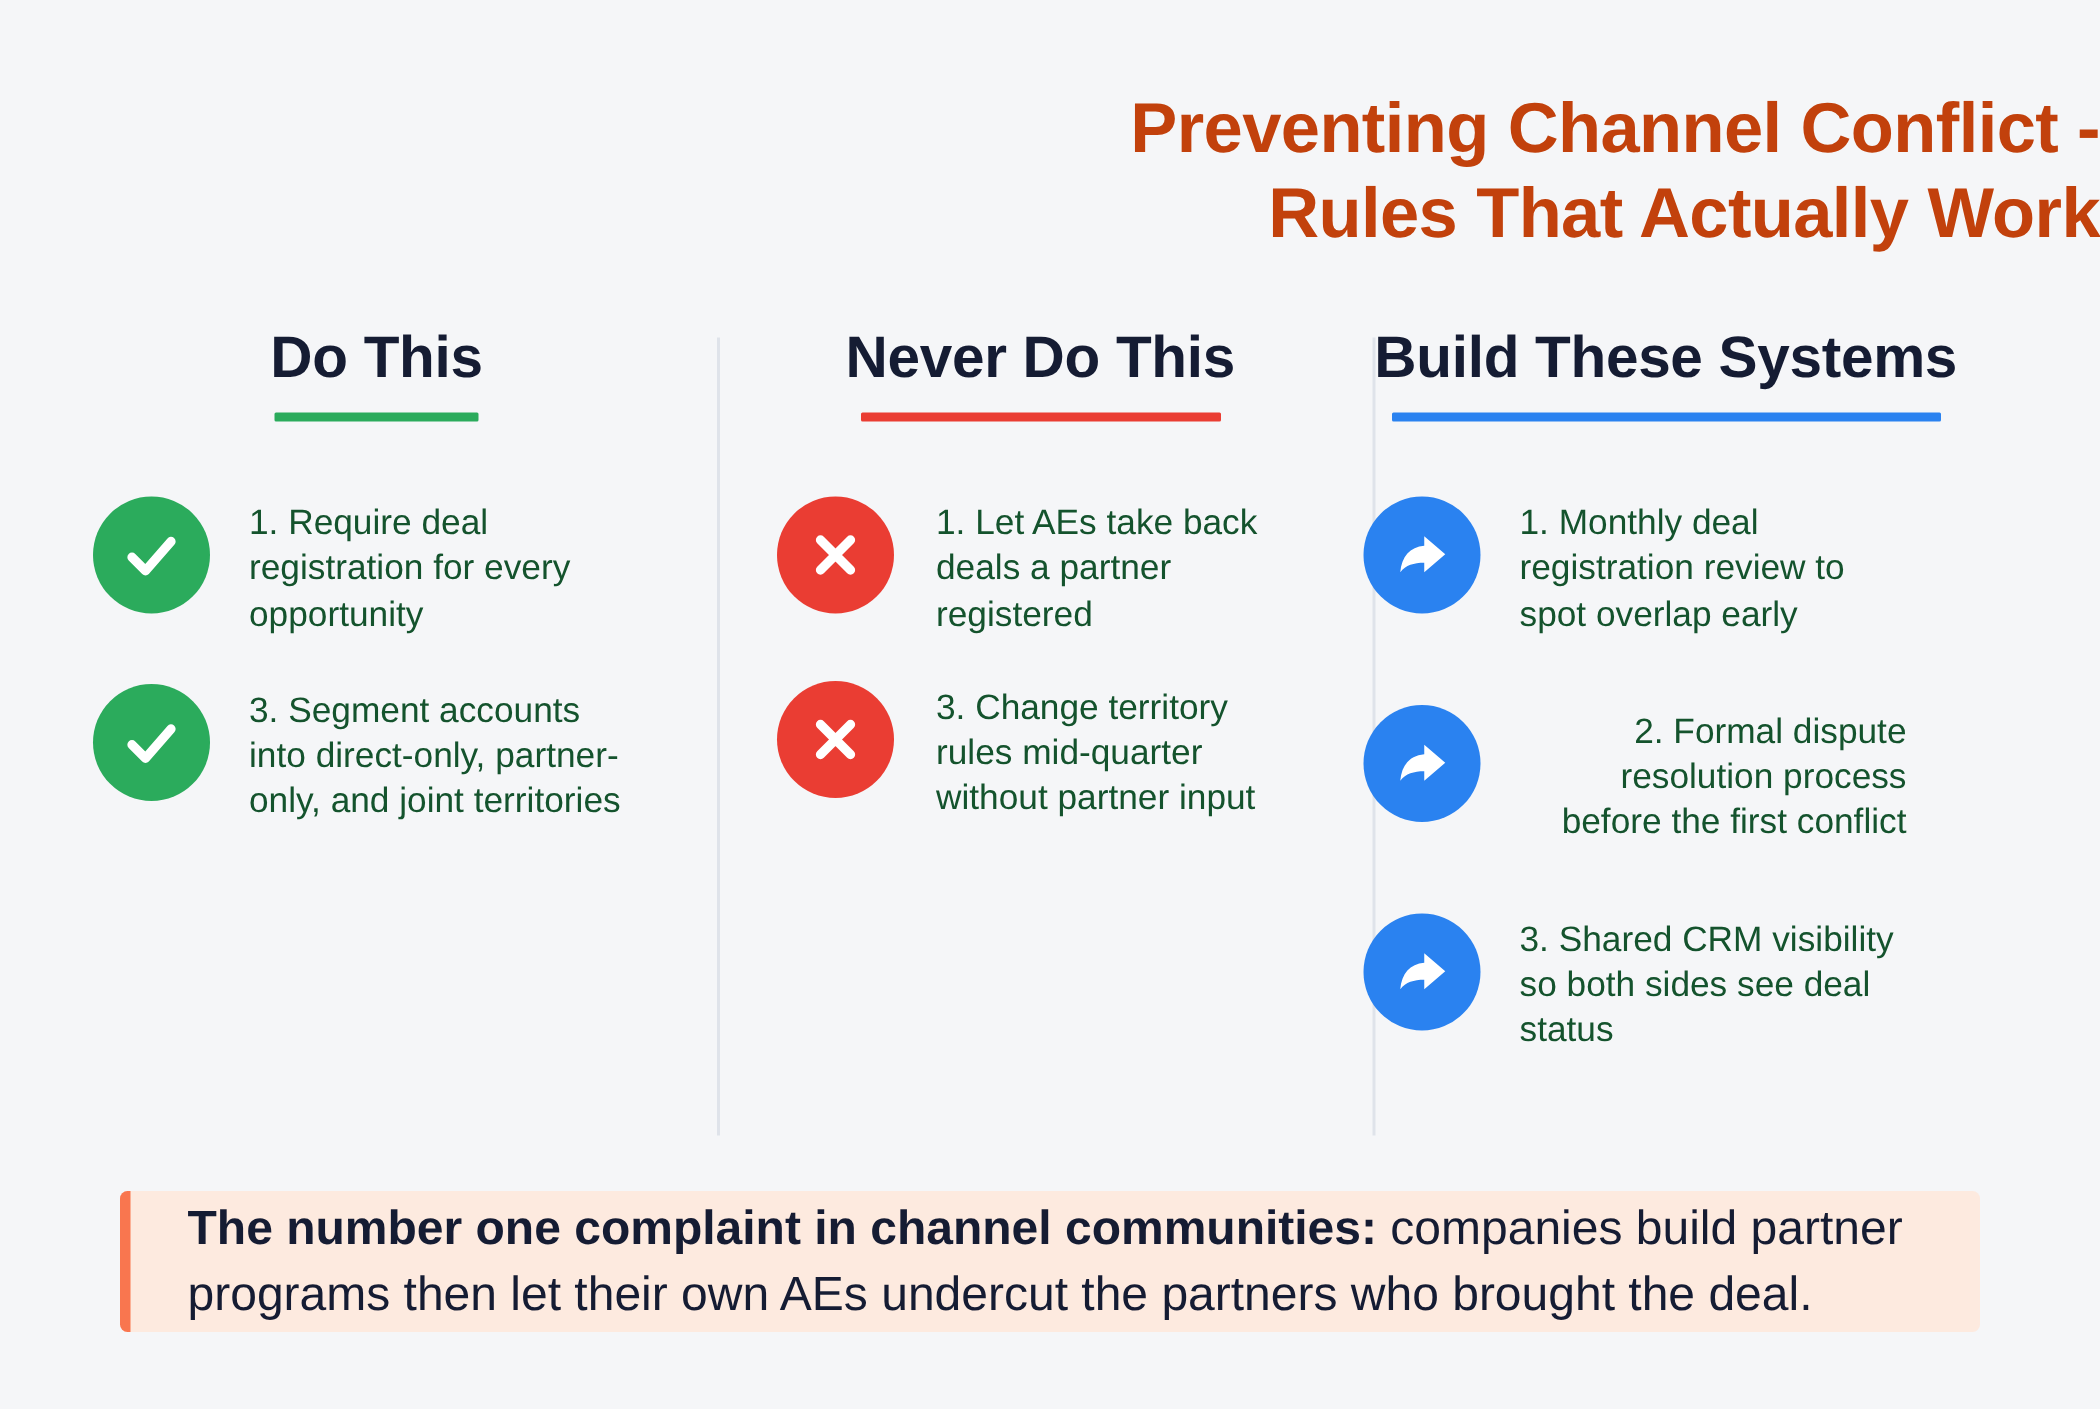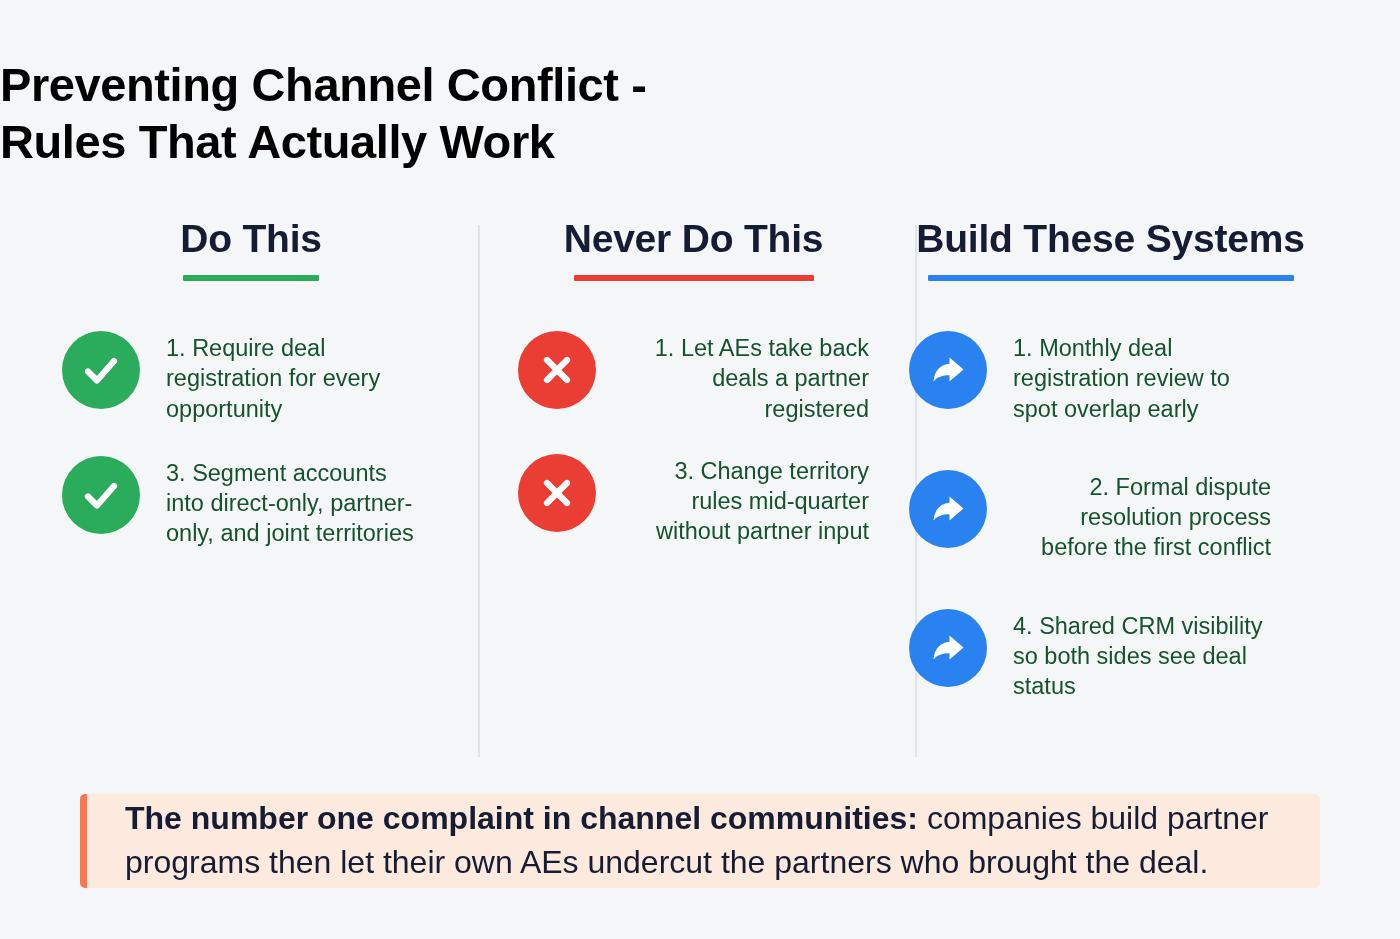--- a/index.html
+++ b/index.html
@@ -20,26 +20,26 @@
     height: 939px;
     box-sizing: border-box;
   }
 
   
   .title {
     position: absolute;
     top: 56px;
     left: 0;
     width: 1400px;
-    text-align: left;
+    text-align: right;
     font-size: 47px;
     font-weight: bold;
     line-height: 1.22;
     letter-spacing: -0.4px;
-    color: #000000;
+    color: #c2410c;
   }
   .title .line {
     display: block;
   }
 
   
   .columns {
     position: absolute;
     top: 218px;
     left: 62px;
@@ -104,21 +104,21 @@
   .badge-x { background: #ea3d33; }
   .badge-arrow { background: #2a82f0; }
 
   .item-text {
     font-size: 23.5px;
     line-height: 1.29;
     color: #14532d;
     padding-top: 6px;
   }
   .col-0 .item-text { margin-left: 26px; width: 262px; }
-  .col-1 .item-text { margin-left: 28px; width: 268px; text-align: right; }
+  .col-1 .item-text { margin-left: 28px; width: 268px; }
   .col-2 .item-text { margin-left: 26px; width: 258px; }
 
   
   .col-0 .items .item:nth-child(1) { margin-bottom: 28px; }
   .col-0 .items .item:nth-child(2) { margin-bottom: 22px; }
   .col-1 .items { margin-top: 46px; }
   .col-1 .items .item:nth-child(1) { margin-bottom: 26px; }
   .col-1 .items .item:nth-child(2) { margin-bottom: 22px; }
   .col-2 .items { margin-top: 46px; }
   .col-2 .items .item:nth-child(1) { margin-bottom: 42px; }
@@ -262,21 +262,21 @@
           </div>
           <div class="item-text">2. Formal dispute resolution process before the first conflict</div>
         </div>
 
         <div class="item">
           <div class="badge badge-arrow">
             <svg width="46" height="46" viewBox="0 0 46 46" aria-hidden="true">
               <path d="M24.5 10.5 L38.5 22.5 L24.5 34.5 L24.5 28.2 C17.5 28.2 12.2 29.8 8.5 34.5 C9.4 24.0 15.0 17.6 24.5 16.8 Z" fill="#ffffff"></path>
             </svg>
           </div>
-          <div class="item-text">4. Shared CRM visibility so both sides see deal status</div>
+          <div class="item-text">3. Shared CRM visibility so both sides see deal status</div>
         </div>
 
       </div>
     </div>
 
   </div>
 
   <div class="callout">
     <div class="callout-bar"></div>
     <div class="callout-body">

